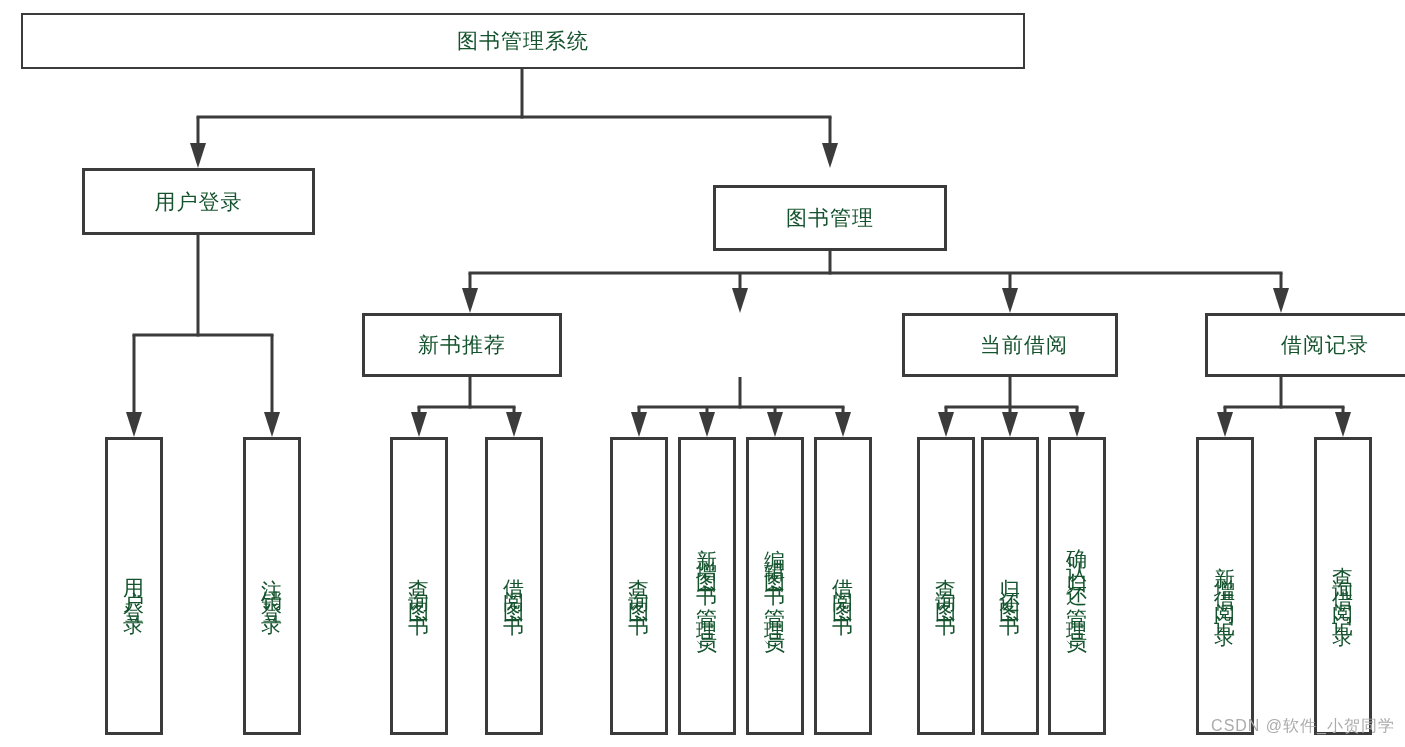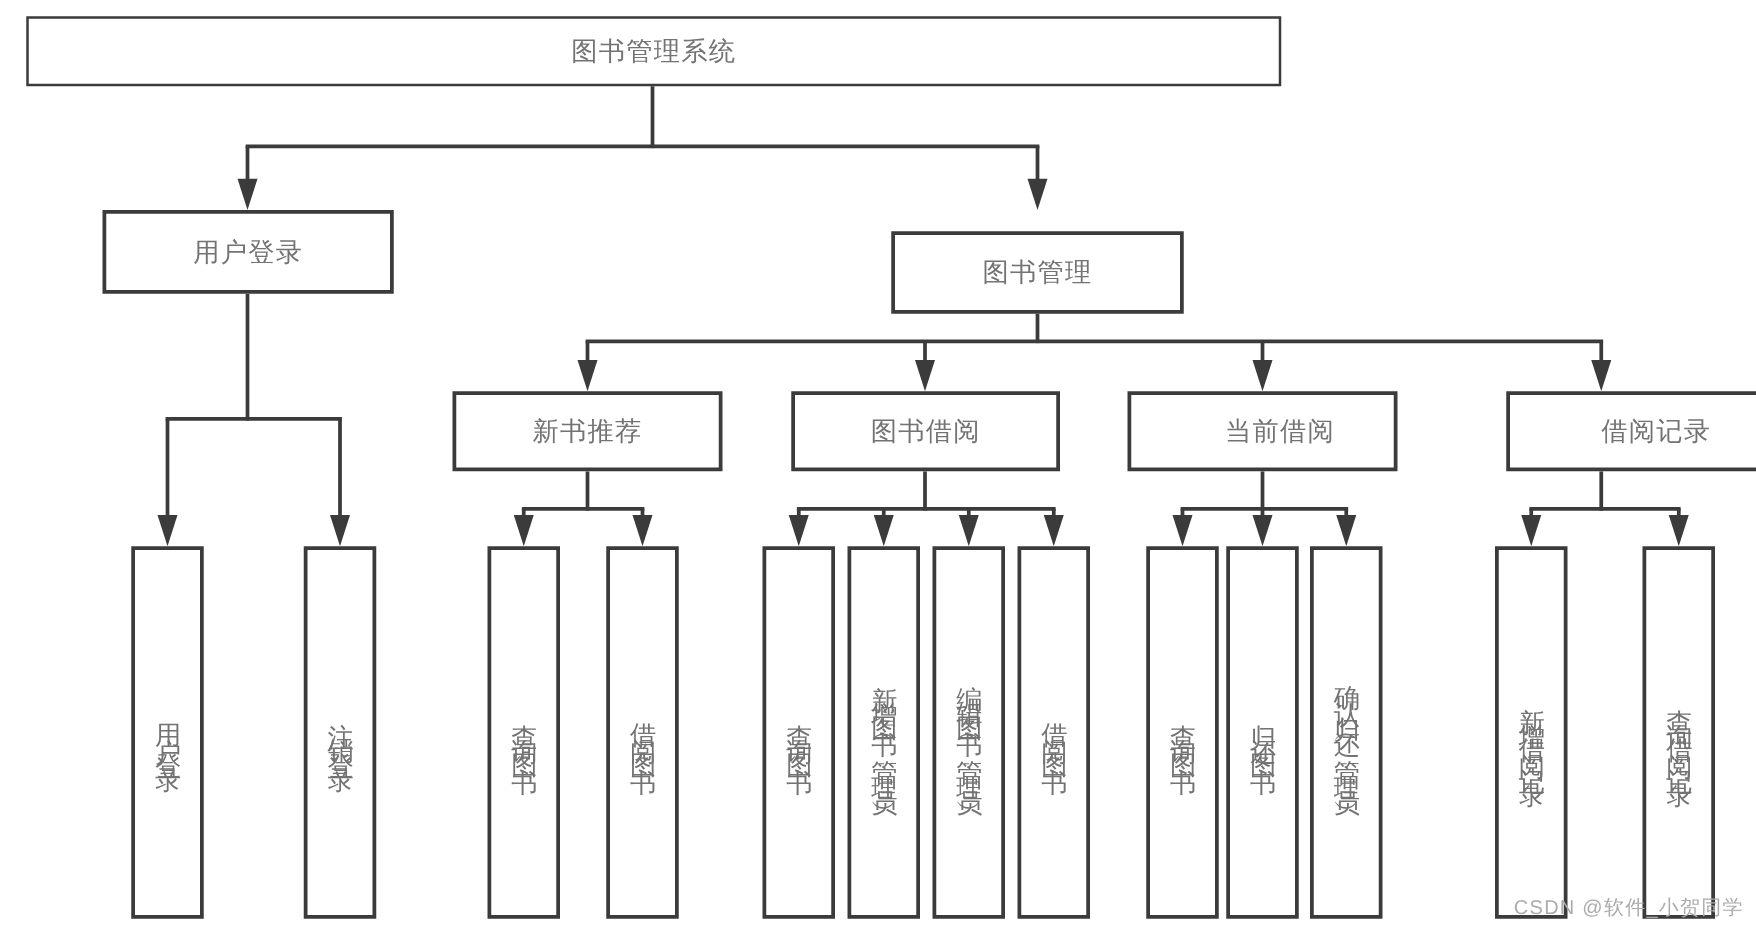--- a/index.html
+++ b/index.html
@@ -21,21 +21,21 @@
   #wires line { stroke: #3b3b3b; stroke-width: 3; }
   #wires polygon { fill: #3b3b3b; }
   .box {
     position: absolute;
     box-sizing: border-box;
     border: 3px solid #3b3b3b;
     background: #ffffff;
     display: flex;
     align-items: center;
     justify-content: center;
-    color: #737373;
+    color: #14532d;
     font-size: 21px;
     letter-spacing: 1px;
   }
   .box.root { border-width: 2px; }
   .leaf {
     width: 58px; height: 298px; top: 437px;
   }
   .leaf .vtext {
     writing-mode: vertical-rl;
     text-orientation: mixed;
@@ -124,25 +124,22 @@
     <span>图书管理系统</span>
   </div>
 
   <div class="box" style="left:82px; top:168px; width:233px; height:67px;">
     <span>用户登录</span>
   </div>
   <div class="box" style="left:713px; top:185px; width:234px; height:66px;">
     <span>图书管理</span>
   </div>
 
-  <div class="box" style="left:362px; top:313px; width:216px; height:64px;">
+  <div class="box" style="left:362px; top:313px; width:200px; height:64px;">
     <span>新书推荐</span>
-  </div>
-  <div class="box" style="left:633px; top:313px; width:215px; height:64px;">
-    <span>图书借阅</span>
   </div>
   <div class="box" style="left:902px; top:313px; width:216px; height:64px;padding-left:28px;">
     <span>当前借阅</span>
   </div>
   <div class="box" style="left:1205px; top:313px; width:240px; height:64px;">
     <span>借阅记录</span>
   </div>
 
   <div class="box leaf" style="left:105px;">
     <span class="vtext">用户登录</span>

